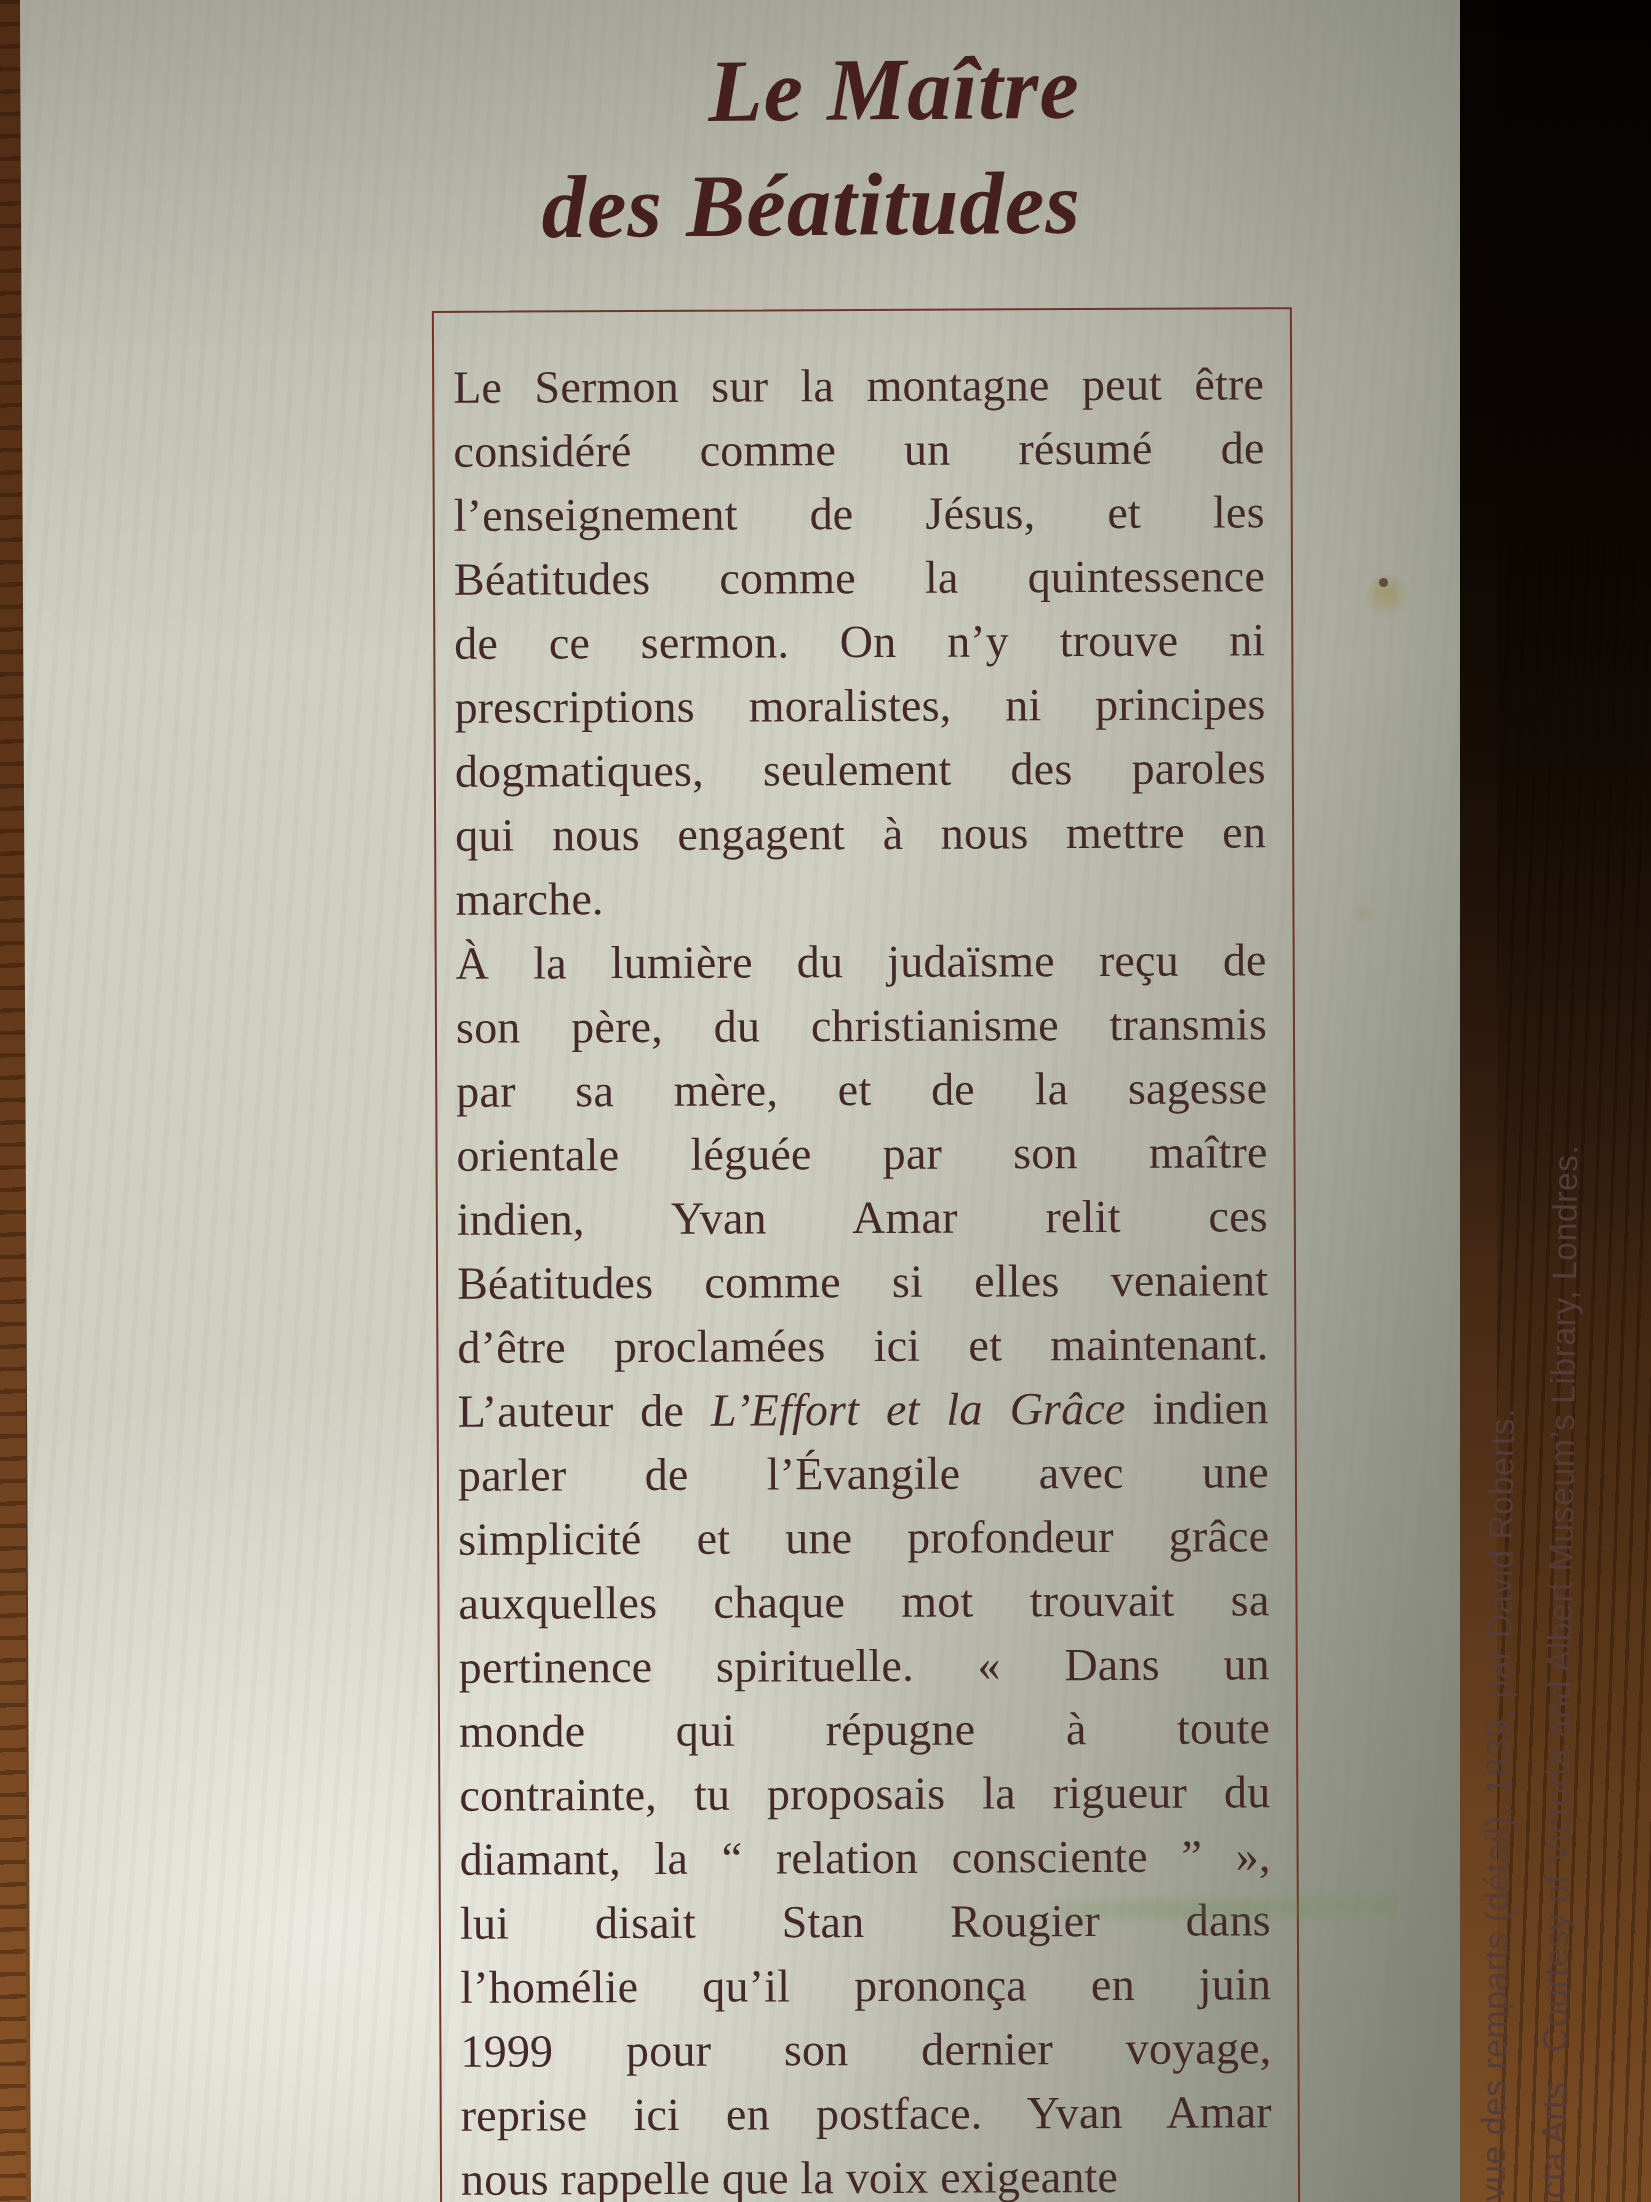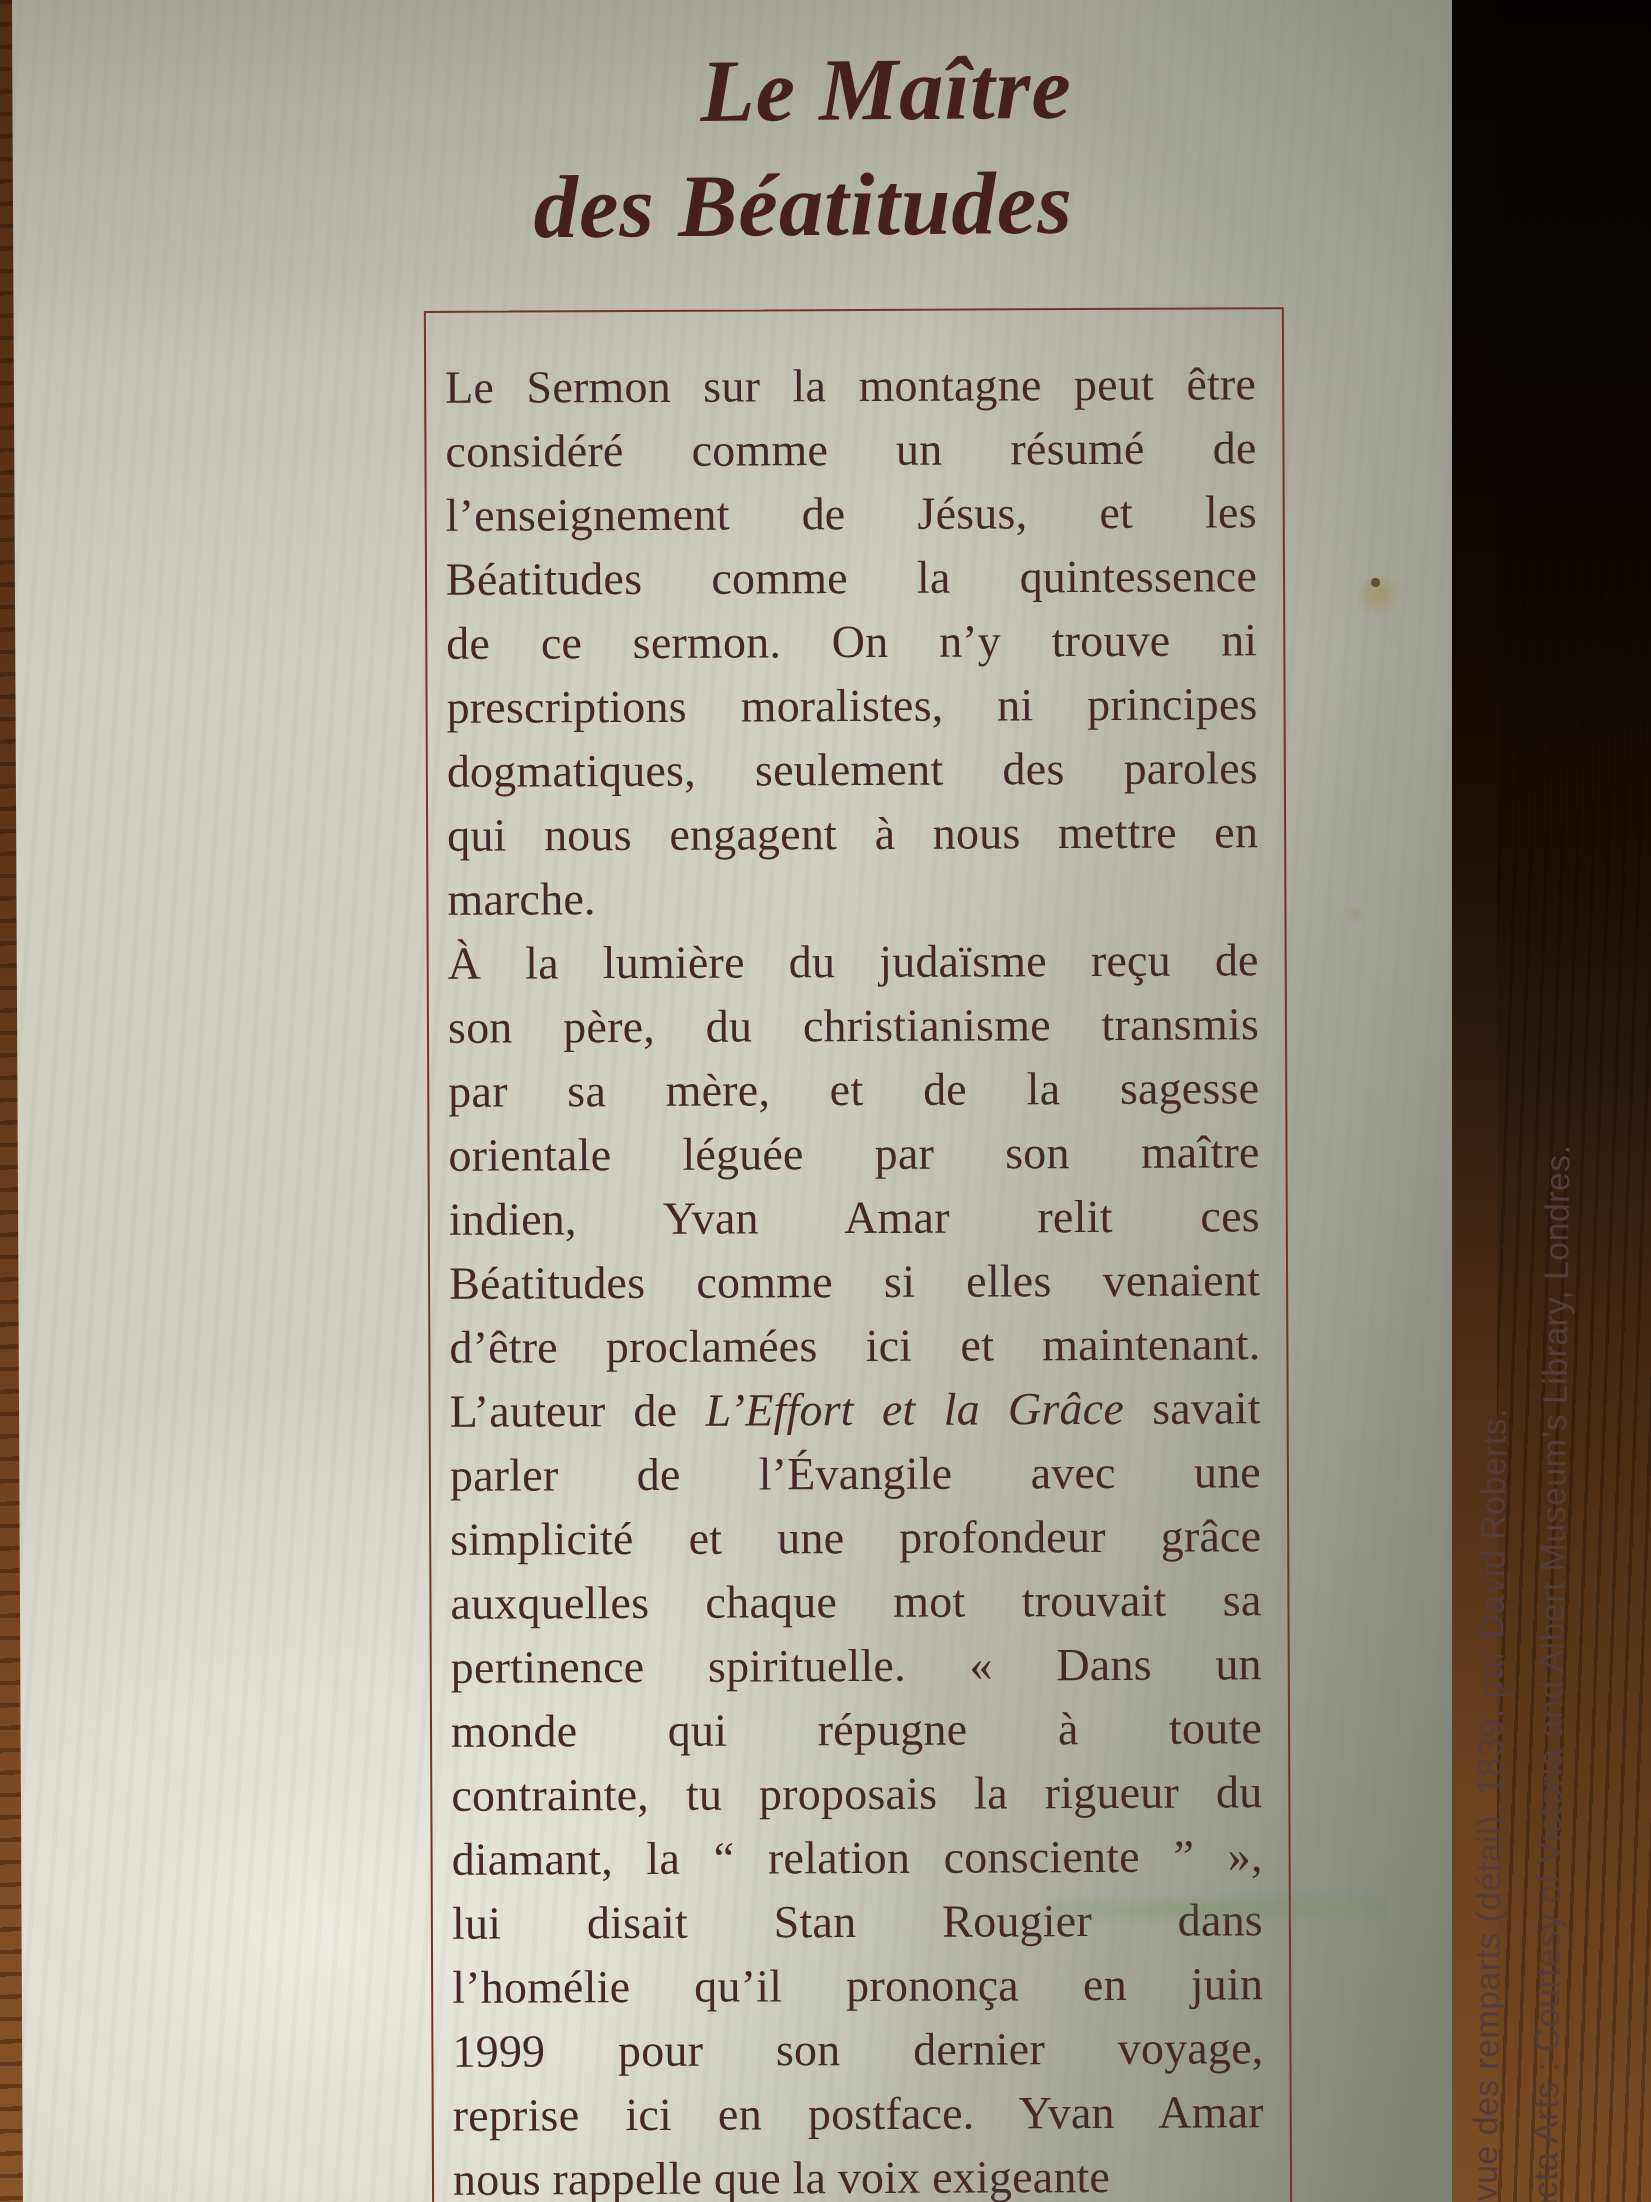--- a/index.html
+++ b/index.html
@@ -22,21 +22,21 @@
     background:
       repeating-linear-gradient(92deg, rgba(20,8,2,0.30) 0 3.4px, rgba(0,0,0,0) 3.4px 15.5px),
       linear-gradient(180deg,#140b05 0%,#1d1008 30%,#3a2210 55%,#5d3919 78%,#7a4c24 100%);
   }
   .wood-shade-top-right{
     position:absolute;right:0;top:0;width:224px;height:1291px;
     background:linear-gradient(180deg, rgba(4,2,1,0.95) 0%, rgba(4,2,1,0.6) 45%, rgba(4,2,1,0) 100%);
   }
   
   .cover{
-    position:absolute;left:0;top:0;width:1452px;height:2203px;
+    position:absolute;left:8px;top:0;width:1452px;height:2203px;
     clip-path:polygon(12px 0px, 1541px 0px, 1608px 2203px, 23px 2203px);
     background:
       radial-gradient(ellipse 1118px 946px at 22% 88%, rgba(238,238,230,0.9) 0%, rgba(238,238,230,0) 60%),
       linear-gradient(102deg, rgba(0,0,0,0) 52%, rgba(52,56,44,0.22) 76%, rgba(42,46,36,0.48) 97%),
       linear-gradient(180deg, rgba(68,70,58,0.30) 0%, rgba(68,70,58,0.10) 16%, rgba(0,0,0,0) 30%),
       #cfcfc2;
   }
   .paper-grain{
     position:absolute;left:0;top:0;width:100%;height:100%;
     background:repeating-linear-gradient(94deg, rgba(120,120,105,0.05) 0 5.2px, rgba(0,0,0,0) 5.2px 18px);
@@ -130,21 +130,21 @@
           <div class="tline">dogmatiques, seulement des paroles</div>
           <div class="tline">qui nous engagent à nous mettre en</div>
           <div class="tline tline-end">marche.</div>
           <div class="tline">À la lumière du judaïsme reçu de</div>
           <div class="tline">son père, du christianisme transmis</div>
           <div class="tline">par sa mère, et de la sagesse</div>
           <div class="tline">orientale léguée par son maître</div>
           <div class="tline">indien, Yvan Amar relit ces</div>
           <div class="tline">Béatitudes comme si elles venaient</div>
           <div class="tline">d’être proclamées ici et maintenant.</div>
-          <div class="tline"><span>L’auteur de </span><span class="it">L’Effort et la Grâce</span><span> savait</span></div>
+          <div class="tline"><span>L’auteur de </span><span class="it">L’Effort et la Grâce</span><span> indien</span></div>
           <div class="tline">parler de l’Évangile avec une</div>
           <div class="tline">simplicité et une profondeur grâce</div>
           <div class="tline">auxquelles chaque mot trouvait sa</div>
           <div class="tline">pertinence spirituelle.  « Dans un</div>
           <div class="tline">monde qui répugne à toute</div>
           <div class="tline">contrainte, tu proposais la rigueur du</div>
           <div class="tline">diamant, la “ relation consciente ” »,</div>
           <div class="tline">lui disait Stan Rougier dans</div>
           <div class="tline">l’homélie qu’il prononça en juin</div>
           <div class="tline">1999 pour son dernier voyage,</div>

